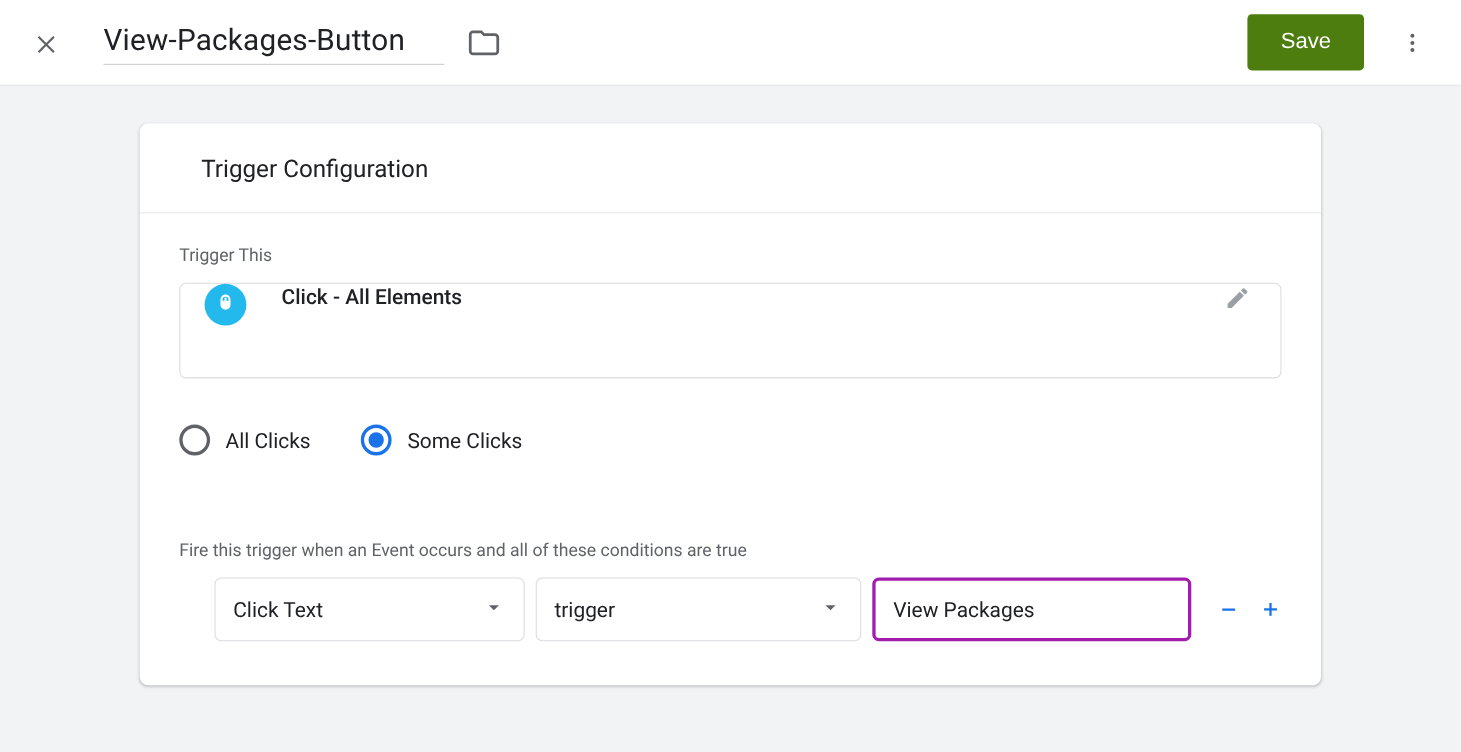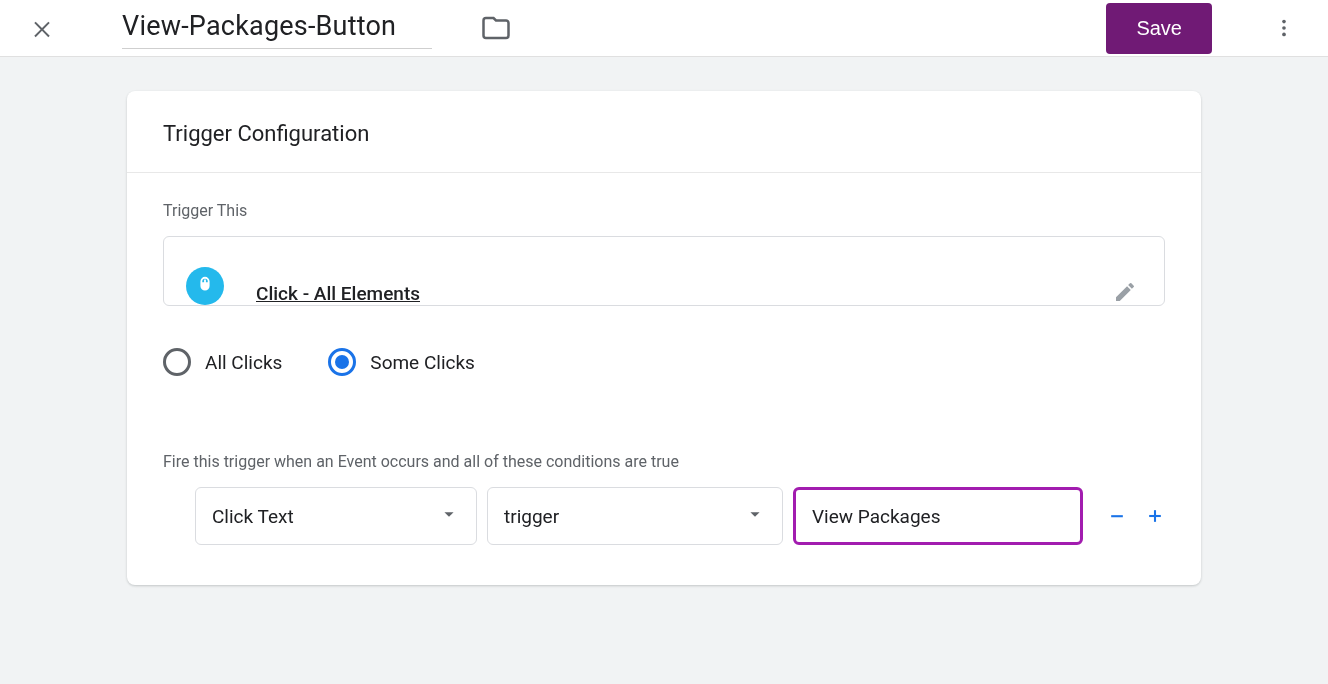--- a/index.html
+++ b/index.html
@@ -1,27 +1,26 @@
 <!DOCTYPE html>
 <html><head>
 <meta charset="utf-8">
 <style>
   * { box-sizing: border-box; margin: 0; padding: 0; }
   html, body { width: 1328px; height: 684px; font-family: Roboto, "Helvetica Neue", Arial, sans-serif; background: #fff; color: #202124; }
   body { display: flex; flex-direction: column; }
 
   
   .header {
-    height: 57px;
+    height: 78px;
     display: flex;
     align-items: center;
     padding: 0 28px 0 26px;
     border-bottom: 1px solid #e0e0e0;
     background: #fff;
-    gap: 28px;
   }
   .close-btn {
     width: 32px; height: 32px;
     display: flex; align-items: center; justify-content: center;
     cursor: pointer;
     color: #5f6368;
   }
   .close-btn svg { width: 24px; height: 24px; }
   .title-input {
     margin-left: 36px;
@@ -39,21 +38,21 @@
   .folder-btn {
     margin-left: 18px;
     width: 36px; height: 36px;
     display: flex; align-items: center; justify-content: center;
     cursor: pointer;
     color: #5f6368;
   }
   .folder-btn svg { width: 30px; height: 30px; }
   .spacer { flex: 1; }
   .save-btn {
-    background: #701a75;
+    background: #4d7c0f;
     color: #fff;
     border: none;
     border-radius: 4px;
     font-size: 20px;
     font-weight: 500;
     padding: 14px 30px;
     cursor: pointer;
   }
   .more-btn {
     margin-left: 28px;
@@ -80,40 +79,40 @@
     box-shadow: 0 1px 2px rgba(60,64,67,0.15), 0 1px 3px rgba(60,64,67,0.1);
   }
   .card-header {
     padding: 30px 36px 26px 36px;
     border-bottom: 1px solid #e8e8e8;
   }
   .card-header h2 {
     font-size: 22px;
     font-weight: 400;
     color: #202124;
+    margin-left: 20px;
   }
   .card-body {
     padding: 28px 36px 40px 36px;
   }
   .field-label {
     font-size: 16px;
     color: #5f6368;
     margin-bottom: 16px;
   }
 
   
   .type-row {
     border: 1px solid #dadce0;
     border-radius: 6px;
-    height: 70px;
-    display: flex;
-    align-items: flex-end;
+    height: 87px;
+    display: flex;
+    align-items: flex-start;
     padding: 0 26px 0 22px;
     cursor: pointer;
-    text-decoration: underline;
   }
   .type-icon {
     width: 38px; height: 38px;
     border-radius: 50%;
     background: #24b9ec;
     display: flex; align-items: center; justify-content: center;
   }
   .type-icon svg { width: 22px; height: 22px; fill: #fff; }
   .type-label {
     margin-left: 32px;

